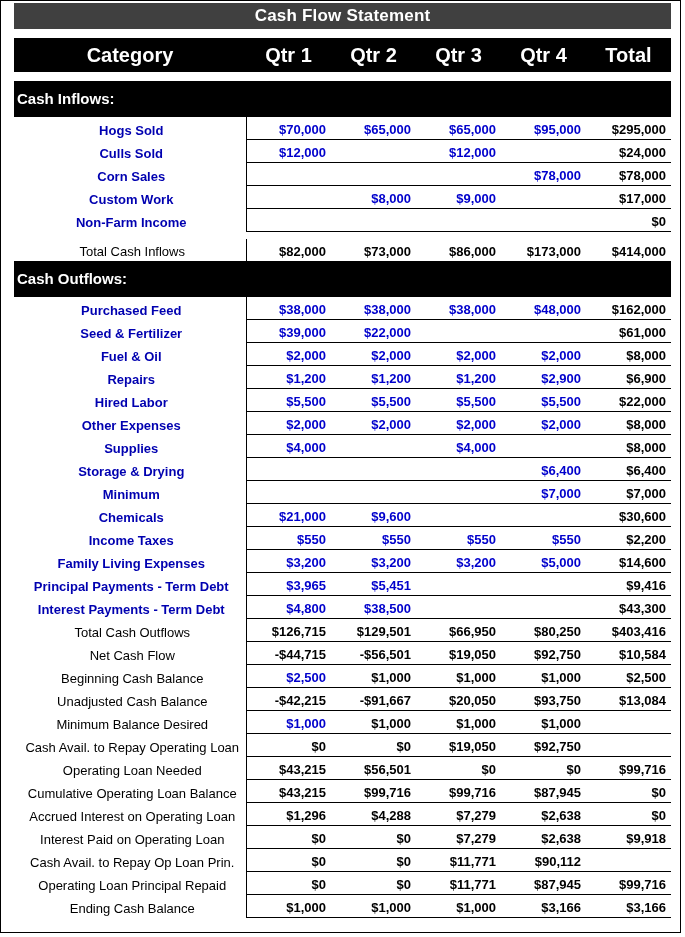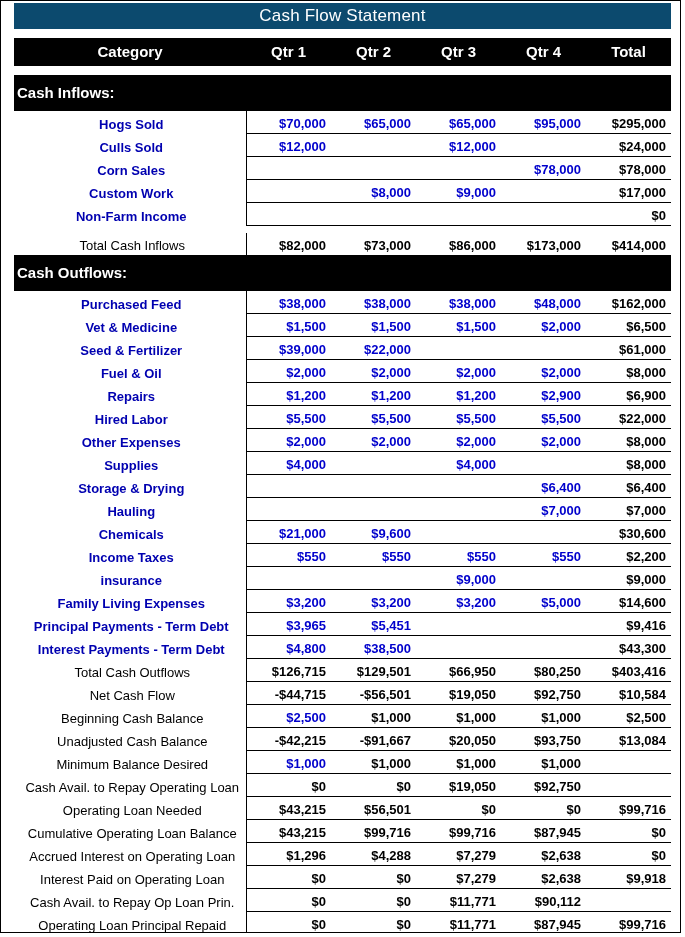--- a/index.html
+++ b/index.html
@@ -46,41 +46,41 @@
     padding: 0;
     margin: 0;
     vertical-align: bottom;
     font-size: 13px;
     line-height: 14px;
     white-space: nowrap;
   }
 
   
   .titlebar td {
-    background: #0c4a6e;
+    background: #404040;
     color: #ffffff;
     text-align: center;
-    font-weight: normal;
+    font-weight: bold;
     font-size: 17px;
     height: 26px;
     vertical-align: middle;
     letter-spacing: 0.2px;
   }
 
   
   .spacer td { height: 9px; background: #ffffff; }
   .spacer-sm td { height: 7px; background: #ffffff; }
 
   
   .colhead td {
     background: #000000;
     color: #ffffff;
     font-weight: bold;
-    font-size: 15px;
-    height: 28px;
+    font-size: 20px;
+    height: 34px;
     vertical-align: middle;
     text-align: center;
     margin-left: 11px;
   }
   .colhead td.cat { text-align: center; }
   .colhead td.num { text-align: center; }
 
   
   .sectionhead td {
     background: #000000;
@@ -224,28 +224,20 @@
           </tr>
           <tr class="item">
             <td class="lbl">Purchased Feed</td>
             <td class="val divider blue ul">$38,000</td>
             <td class="val blue ul">$38,000</td>
             <td class="val blue ul">$38,000</td>
             <td class="val blue ul">$48,000</td>
             <td class="val ul">$162,000</td>
           </tr>
           <tr class="item">
-            <td class="lbl">Vet &amp; Medicine</td>
-            <td class="val divider blue ul">$1,500</td>
-            <td class="val blue ul">$1,500</td>
-            <td class="val blue ul">$1,500</td>
-            <td class="val blue ul">$2,000</td>
-            <td class="val ul">$6,500</td>
-          </tr>
-          <tr class="item">
             <td class="lbl">Seed &amp; Fertilizer</td>
             <td class="val divider blue ul">$39,000</td>
             <td class="val blue ul">$22,000</td>
             <td class="val ul">&nbsp;</td>
             <td class="val ul">&nbsp;</td>
             <td class="val ul">$61,000</td>
           </tr>
           <tr class="item">
             <td class="lbl">Fuel &amp; Oil</td>
             <td class="val divider blue ul">$2,000</td>
@@ -288,21 +280,21 @@
           </tr>
           <tr class="item">
             <td class="lbl">Storage &amp; Drying</td>
             <td class="val divider ul">&nbsp;</td>
             <td class="val ul">&nbsp;</td>
             <td class="val ul">&nbsp;</td>
             <td class="val blue ul">$6,400</td>
             <td class="val ul">$6,400</td>
           </tr>
           <tr class="item">
-            <td class="lbl">Hauling</td>
+            <td class="lbl">Minimum</td>
             <td class="val divider ul">&nbsp;</td>
             <td class="val ul">&nbsp;</td>
             <td class="val ul">&nbsp;</td>
             <td class="val blue ul">$7,000</td>
             <td class="val ul">$7,000</td>
           </tr>
           <tr class="item">
             <td class="lbl">Chemicals</td>
             <td class="val divider blue ul">$21,000</td>
             <td class="val blue ul">$9,600</td>
@@ -312,28 +304,20 @@
           </tr>
           <tr class="item">
             <td class="lbl">Income Taxes</td>
             <td class="val divider blue ul">$550</td>
             <td class="val blue ul">$550</td>
             <td class="val blue ul">$550</td>
             <td class="val blue ul">$550</td>
             <td class="val ul">$2,200</td>
           </tr>
           <tr class="item">
-            <td class="lbl">insurance</td>
-            <td class="val divider ul">&nbsp;</td>
-            <td class="val ul">&nbsp;</td>
-            <td class="val blue ul">$9,000</td>
-            <td class="val ul">&nbsp;</td>
-            <td class="val ul">$9,000</td>
-          </tr>
-          <tr class="item">
             <td class="lbl">Family Living Expenses</td>
             <td class="val divider blue ul">$3,200</td>
             <td class="val blue ul">$3,200</td>
             <td class="val blue ul">$3,200</td>
             <td class="val blue ul">$5,000</td>
             <td class="val ul">$14,600</td>
           </tr>
           <tr class="item">
             <td class="lbl">Principal Payments - Term Debt</td>
             <td class="val divider blue ul">$3,965</td>

